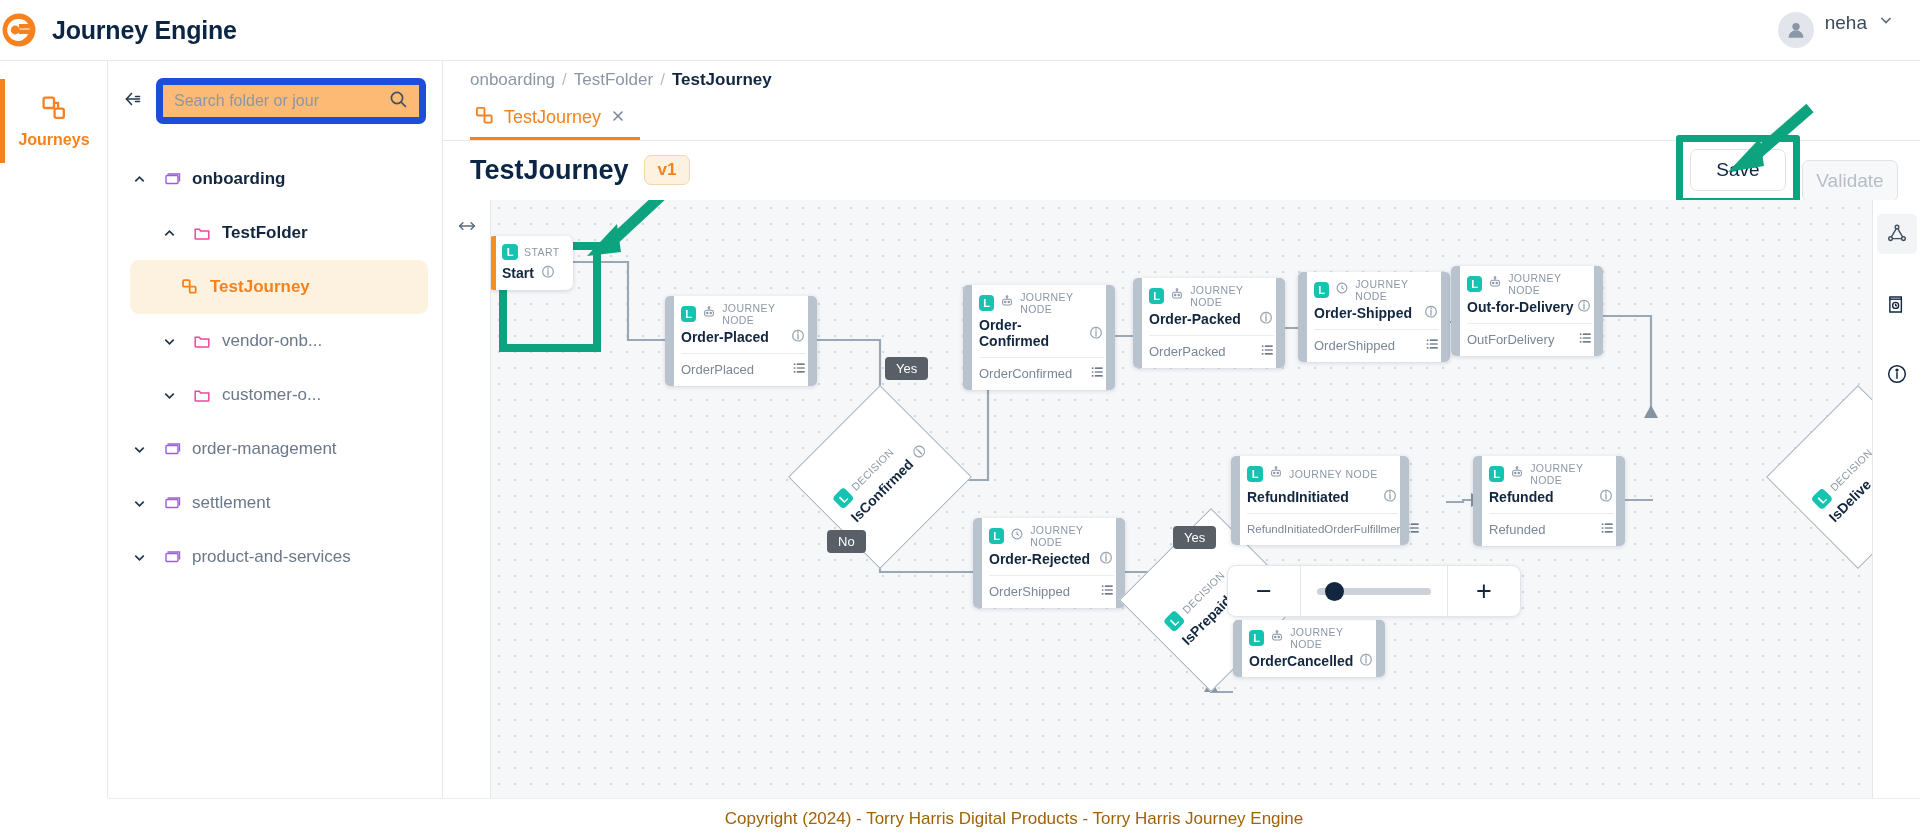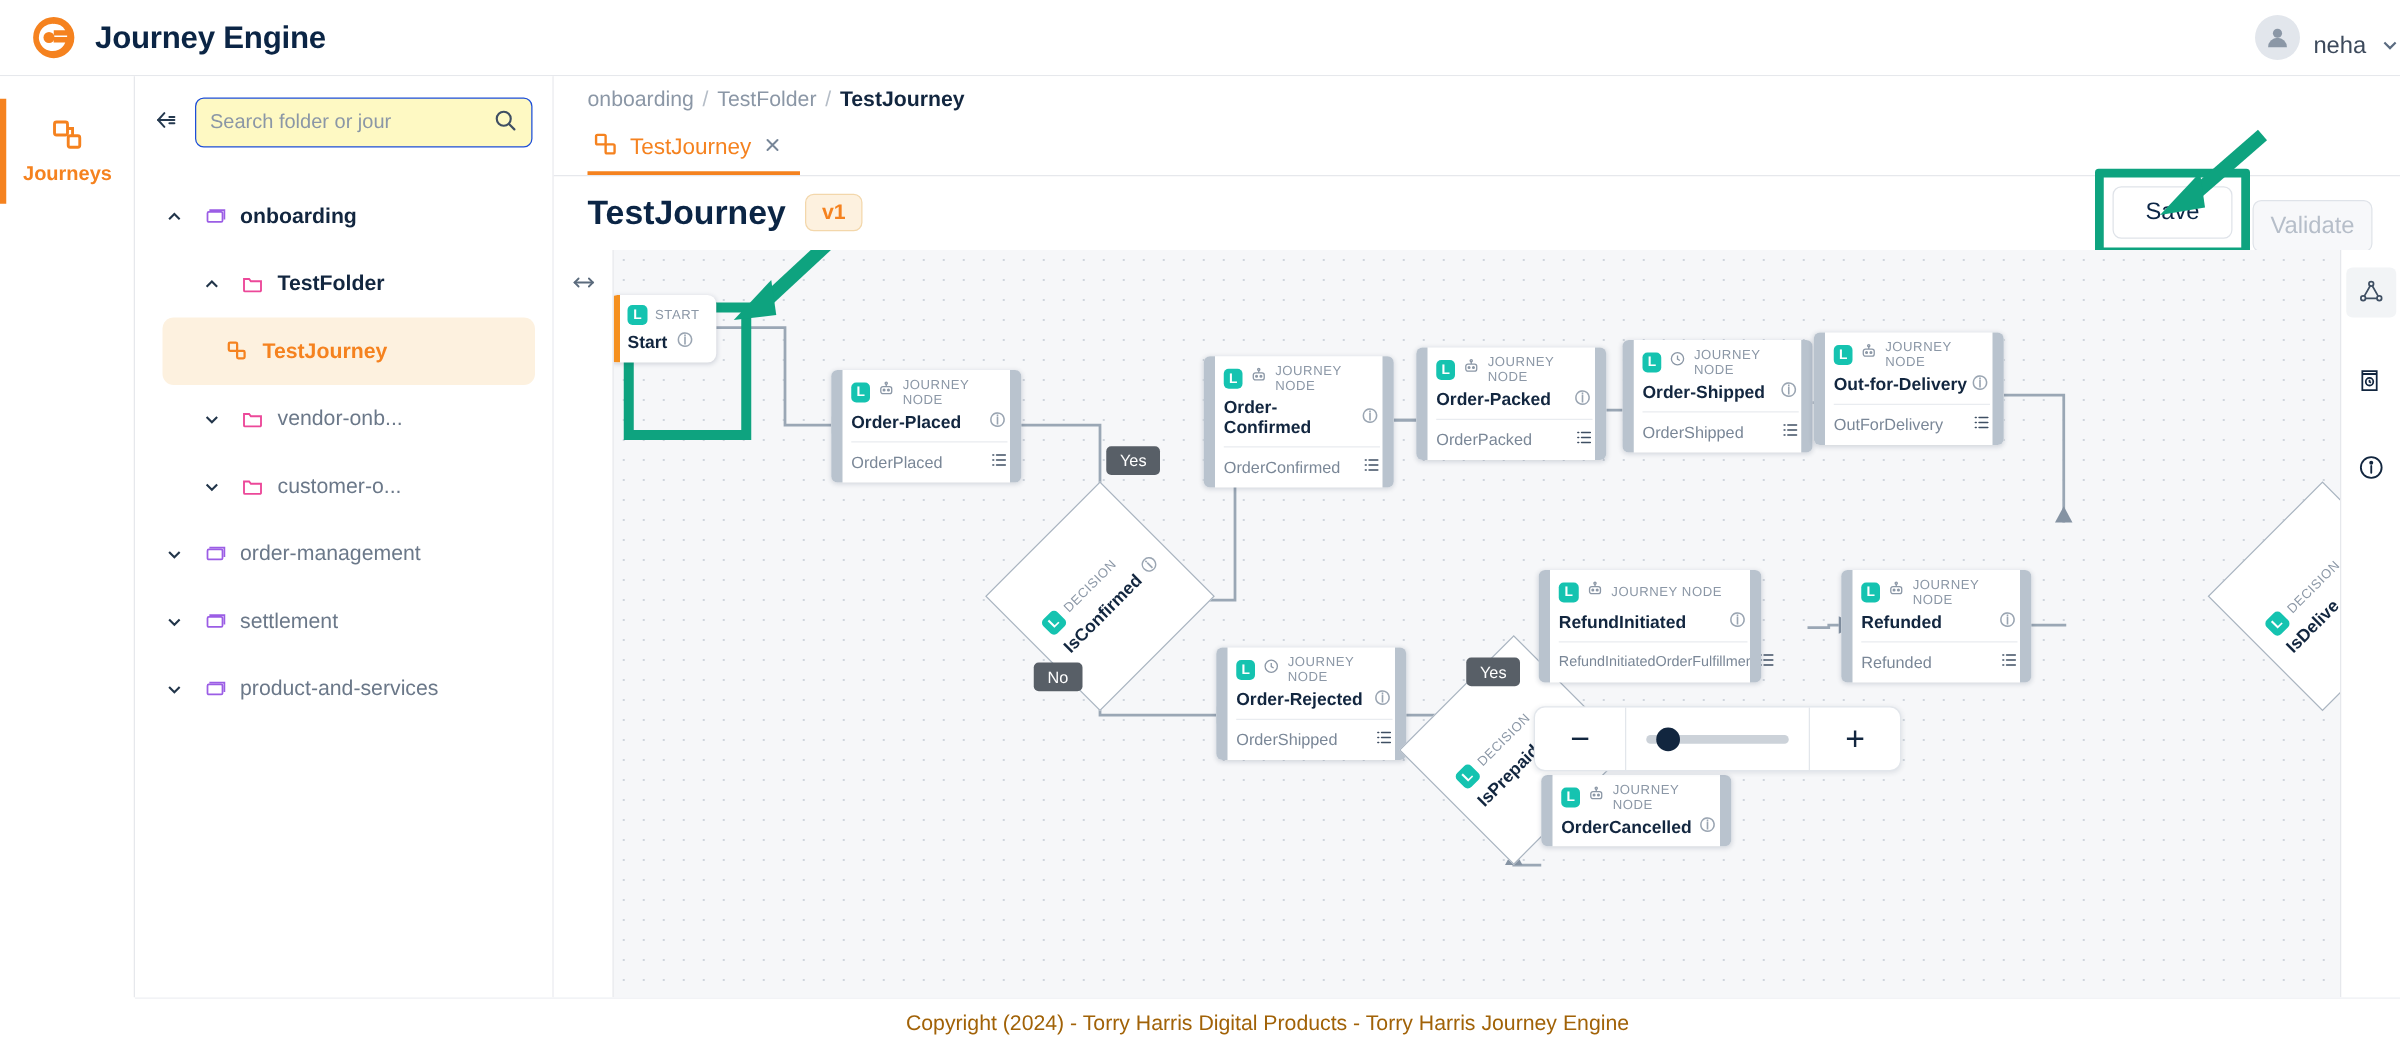--- a/index.html
+++ b/index.html
@@ -10,24 +10,24 @@
     overflow: hidden;
   }
   #app { position: relative; width: 1920px; height: 839px; }
 
   
   .topbar {
     position: absolute; top: 0; left: 0; width: 1920px; height: 61px;
     background: #fff; border-bottom: 1px solid #e6e8ec;
     display: flex; align-items: center; justify-content: space-between;
   }
-  .brand { display: flex; align-items: center; gap: 14px; padding-left: 24px; }
+  .brand { display: flex; align-items: center; gap: 14px; }
   .brand-logo { width: 38px; height: 38px; }
   .brand-title { font-size: 25px; font-weight: bold; color: #0b2545; letter-spacing: -0.2px; }
-  .user-area { display: flex; align-items: flex-end; gap: 11px; }
+  .user-area { display: flex; align-items: flex-start; gap: 11px; padding-right: 26px; }
   .avatar {
     width: 36px; height: 36px; border-radius: 50%; background: #e2e6ec;
     display: flex; align-items: center; justify-content: center;
   }
   .user-name { font-size: 19px; color: #3d4a5c; }
   .caret-down { color: #5a6b80; font-size: 15px; }
 
   
   .rail {
     position: absolute; top: 61px; left: 0; width: 108px; height: 737px;
@@ -52,22 +52,22 @@
   .tree-panel {
     position: absolute; top: 61px; left: 108px; width: 335px; height: 737px;
     background: #fff; border-right: 1px solid #e6e8ec;
   }
   .tree-search-row {
     display: flex; align-items: center; gap: 12px;
     padding: 17px 16px 16px 14px;
   }
   .collapse-icon { color: #25394f; flex: 0 0 auto; cursor: pointer; }
   .search-box {
-    flex: 1; height: 40px; border: 1px solid #1d4ed8; border-radius: 7px;
-    display: flex; align-items: center; padding: 16px 11px; gap: 6px; background: #fef9c3;
+    flex: 1; height: 40px; border: 7px solid #1d4ed8; border-radius: 7px;
+    display: flex; align-items: center; padding: 16px 11px; gap: 6px; background: #fdba74;
   }
   .search-box input {
     flex: 1; border: none; outline: none; font-size: 16px; color: #5e6b7b;
     font-family: "Liberation Sans", sans-serif; background: transparent;
   }
   .search-box input::placeholder { color: #8b97a6; }
   .tree-list { padding-top: 12px; }
   .tree-row {
     display: flex; align-items: center; height: 54px; cursor: pointer;
     font-size: 17px; color: #6b7889; gap: 10px;

